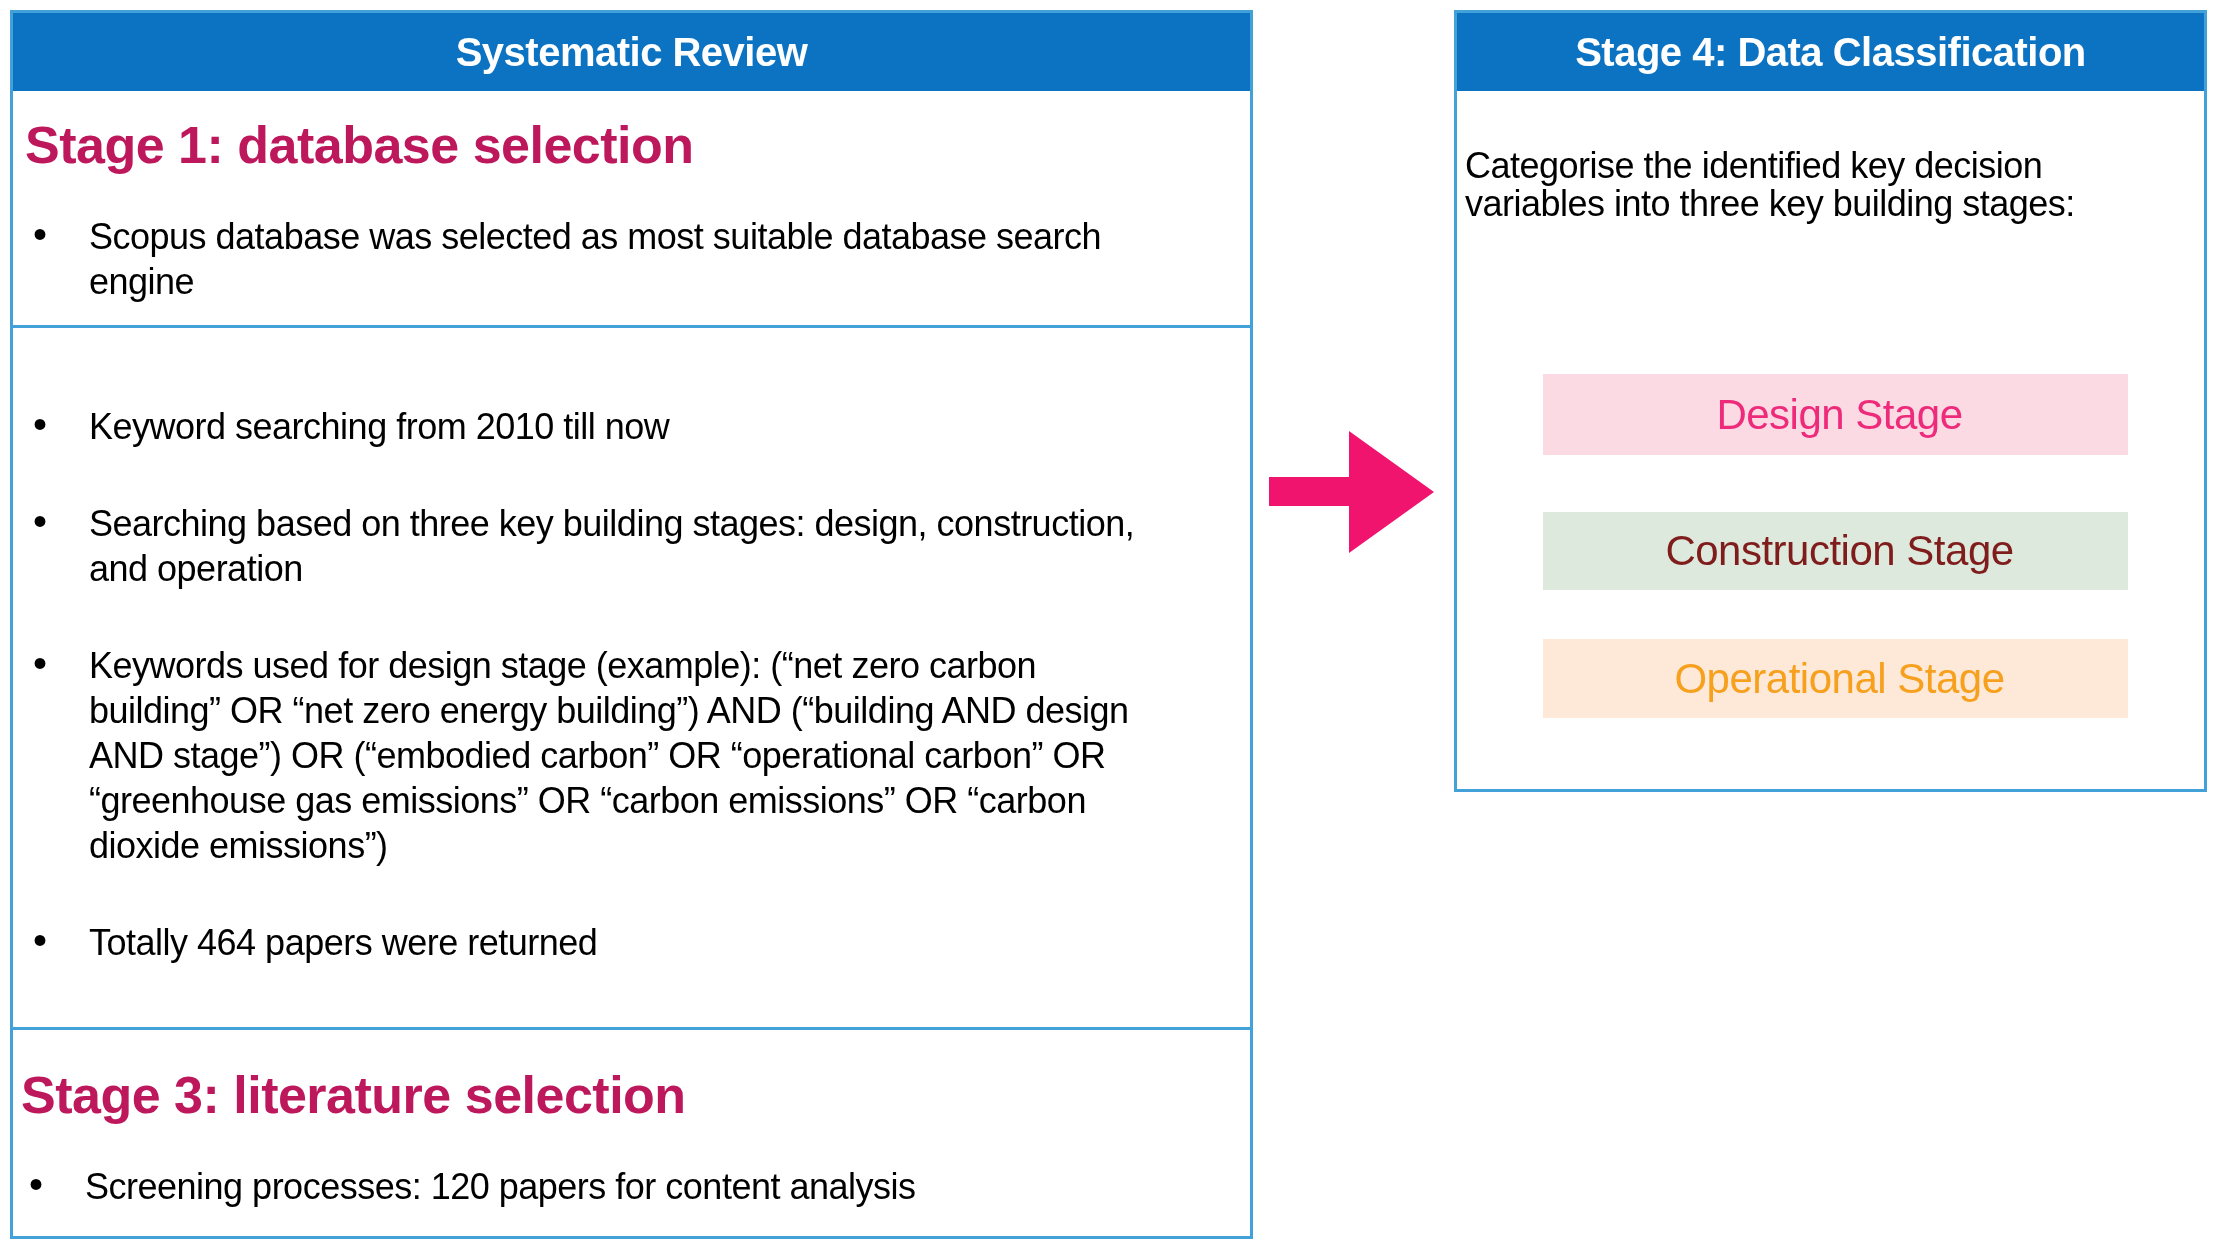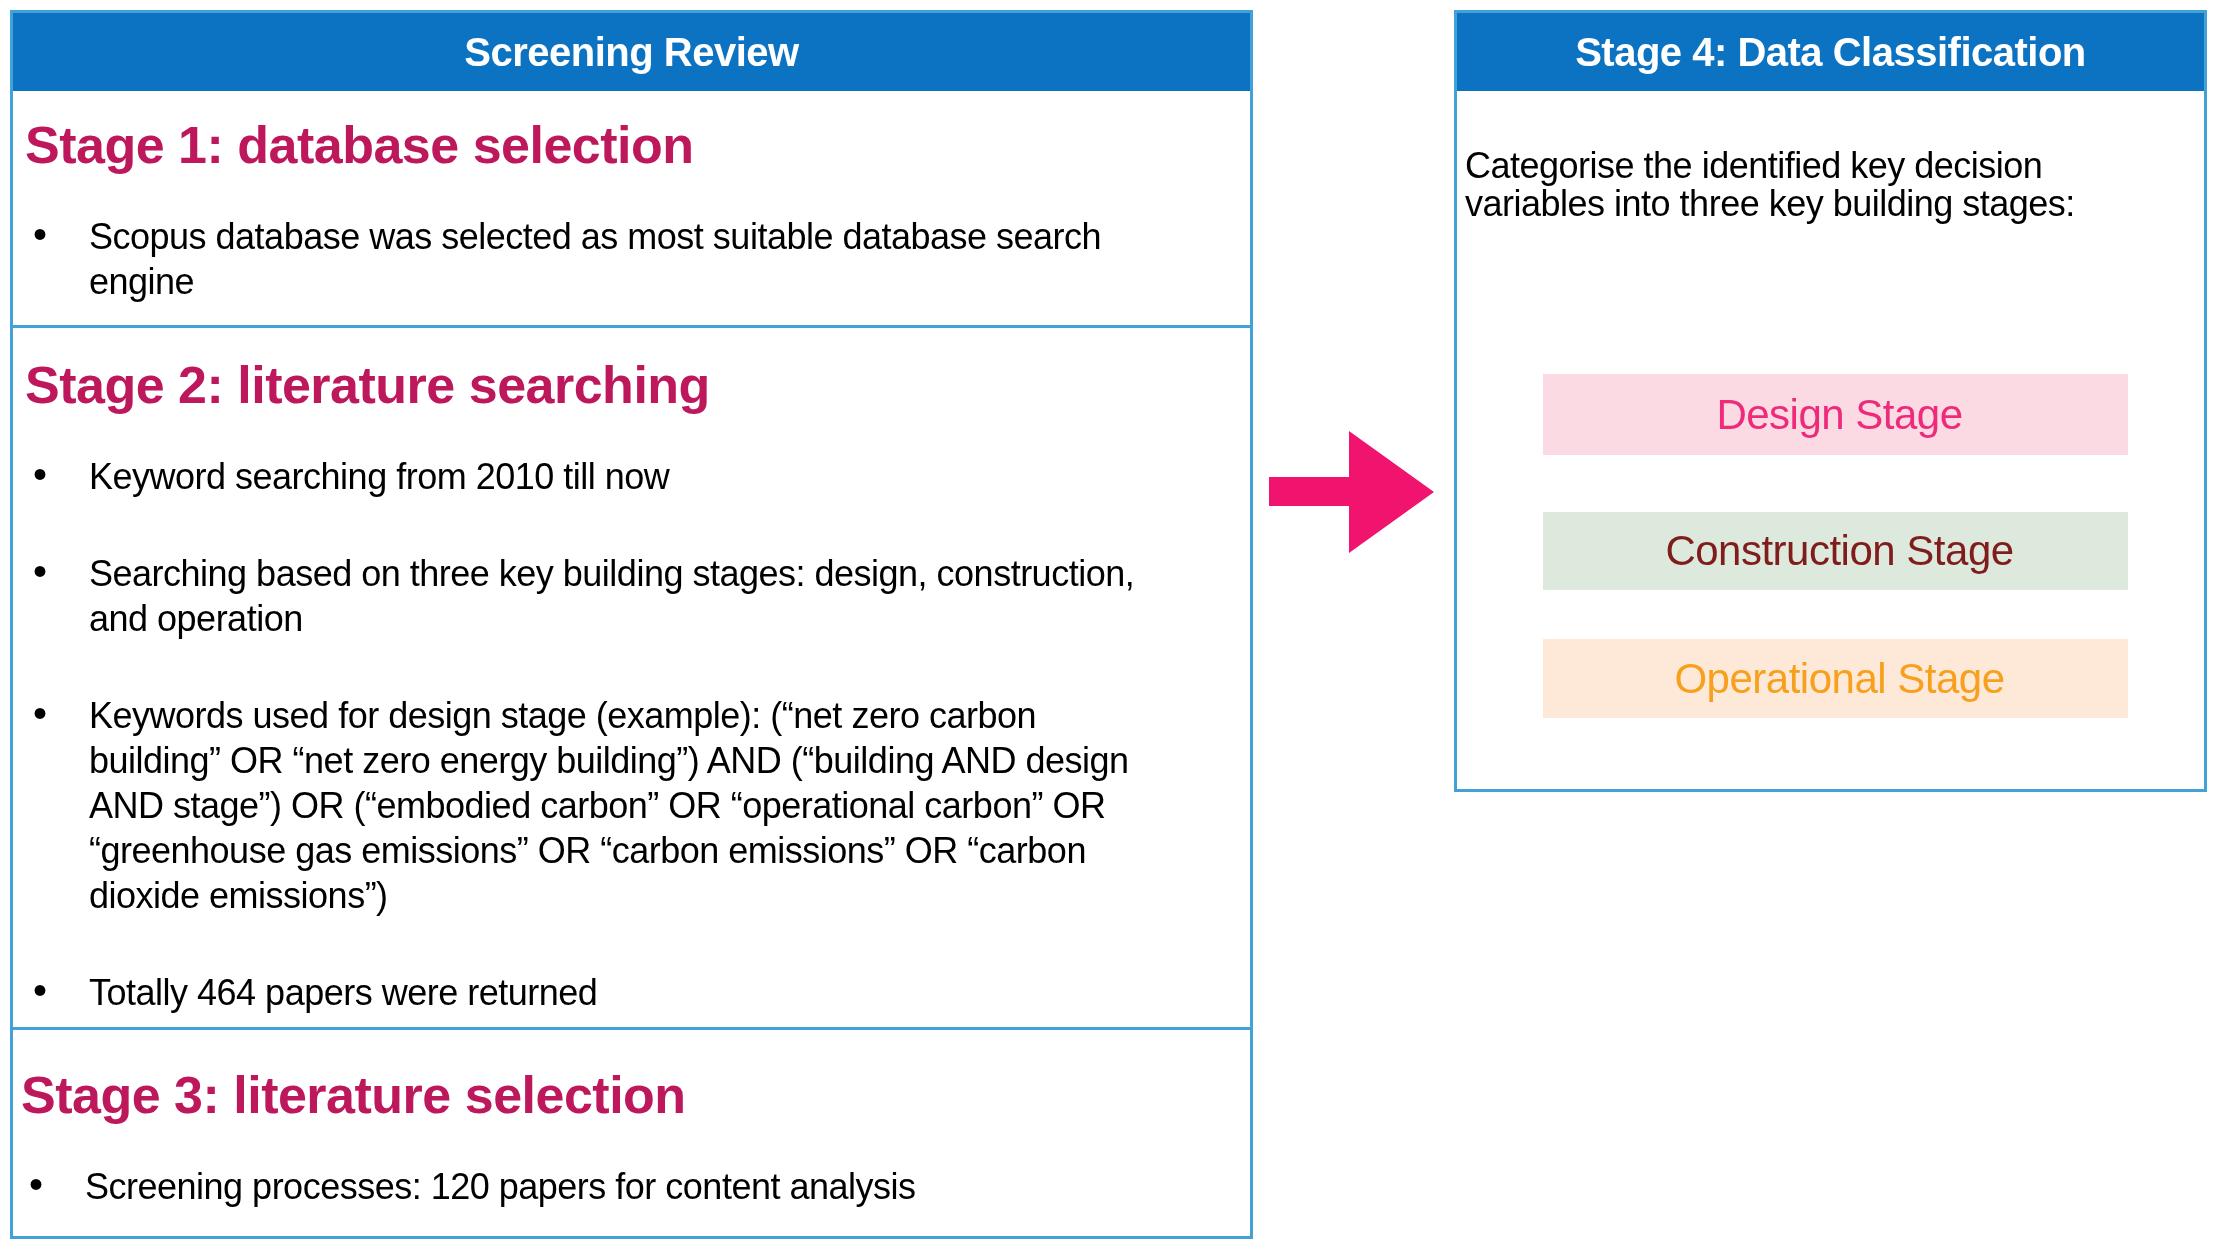--- a/index.html
+++ b/index.html
@@ -82,31 +82,30 @@
     position:absolute;left:1269px;top:430px;
     width:166px;height:124px;
   }
 </style>
 </head>
 <body>
 
 <div class="canvas">
 
   <div class="panel panel-left">
-    <div class="panel-header">Screening Review</div>
+    <div class="panel-header">Systematic Review</div>
     <div class="sections" id="left-sections">
         <div class="section sec-1" style="top: 77px; height: 235px;">
           <div class="section-heading">Stage 1: database selection</div>
           <div class="bullets">
             <div class="bullet"><span class="dot">•</span><span>Scopus database was selected as most suitable database search
 engine</span></div>
           </div>
         </div>
         <div class="section sec-2" style="top: 312px; height: 702px;">
-          <div class="section-heading">Stage 2: literature searching</div>
           <div class="bullets">
             <div class="bullet"><span class="dot">•</span><span>Keyword searching from 2010 till now</span></div>
             <div class="bullet"><span class="dot">•</span><span>Searching based on three key building stages: design, construction,
 and operation</span></div>
             <div class="bullet"><span class="dot">•</span><span>Keywords used for design stage (example): (“net zero carbon
 building” OR “net zero energy building”)  AND (“building AND design
 AND stage”) OR (“embodied carbon” OR “operational carbon” OR
 “greenhouse gas emissions” OR “carbon emissions” OR “carbon
 dioxide emissions”)</span></div>
             <div class="bullet"><span class="dot">•</span><span>Totally 464 papers were returned</span></div>

